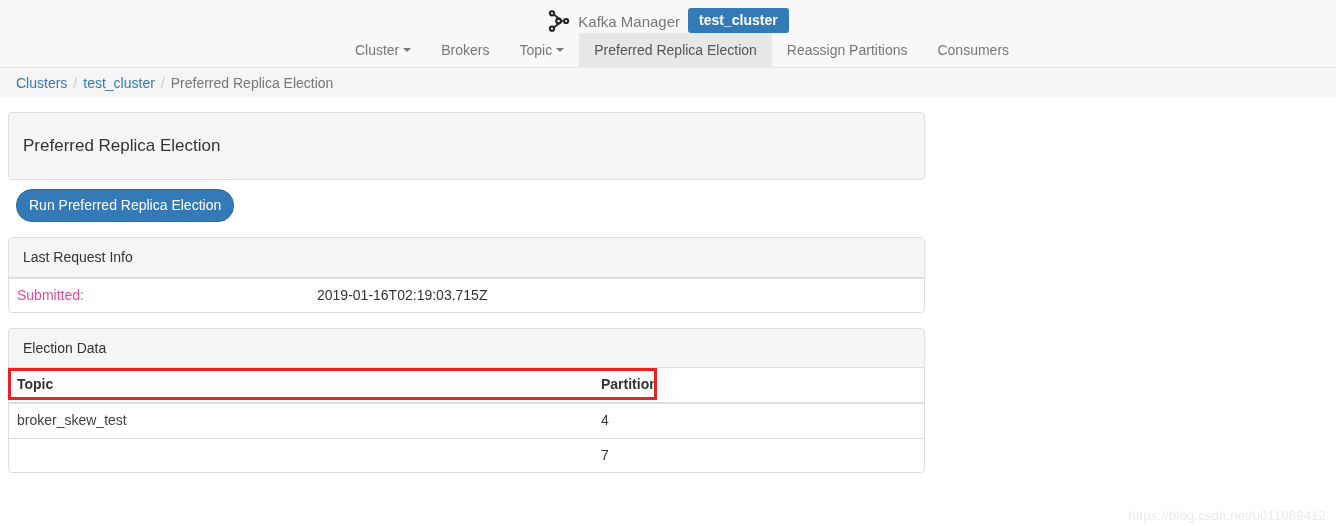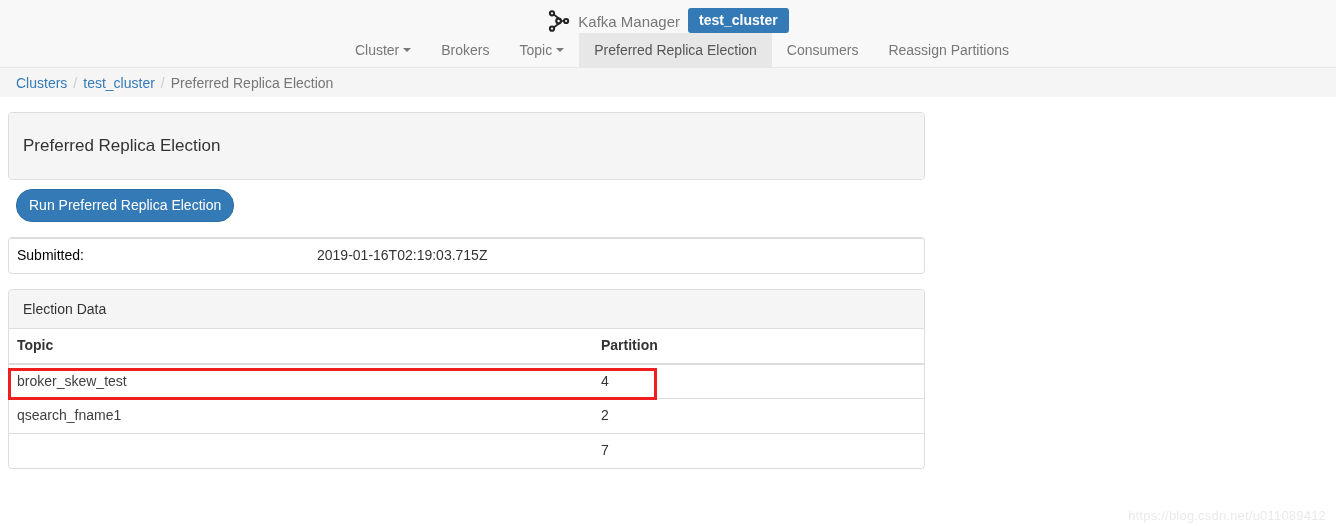--- a/index.html
+++ b/index.html
@@ -175,21 +175,21 @@
     text-align: left;
     vertical-align: middle;
     line-height: 1.4;
   }
   table.kt th {
     font-weight: bold;
     color: #333333;
     border-top: none;
     border-bottom: 2px solid #dddddd;
   }
-  table.kt td.label-cell { width: 300px; color: #000000; }
+  table.kt td.label-cell { width: 300px; color: #ec4899; }
   table.kt td.value-cell { color: #333333; }
   table.kt td a, table.kt th a {
     color: #404040;
     text-decoration: none;
     cursor: pointer;
   }
   .col-topic { width: 584px; }
   .col-partition { width: auto; margin-top: 32px; }
 
   .panel-body-flush { padding: 0; }
@@ -257,24 +257,24 @@
         <span>Brokers</span>
       </a>
     <a class="nav-item">
         <span>Topic</span>
         <i class="caret"></i>
       </a>
     <a class="nav-item active">
         <span>Preferred Replica Election</span>
       </a>
     <a class="nav-item">
+        <span>Reassign Partitions</span>
+      </a>
+    <a class="nav-item">
         <span>Consumers</span>
-      </a>
-    <a class="nav-item">
-        <span>Reassign Partitions</span>
       </a>
   </div>
 </div>
 
 <div class="breadcrumb">
   <a>Clusters</a>
   <span class="sep">/</span>
   <a>test_cluster</a>
   <span class="sep">/</span>
   <span class="current">Preferred Replica Election</span>
@@ -287,20 +287,23 @@
     <div class="panel-heading tall">
       <h3 class="panel-title-lg">Preferred Replica Election</h3>
     </div>
   </div>
 
   
   <button class="btn-primary">Run Preferred Replica Election</button>
 
   
   <div class="panel">
+    <div class="panel-heading flat">
+      <h4 class="panel-title-sm">Last Request Info</h4>
+    </div>
     <div class="panel-body-flush">
       <table class="kt">
         <tbody>
           <tr>
             <td class="label-cell">Submitted:</td>
             <td class="value-cell">2019-01-16T02:19:03.715Z</td>
           </tr>
         </tbody>
       </table>
     </div>
@@ -318,24 +321,20 @@
             <th class="col-topic">Topic</th>
             <th class="col-partition">Partition</th>
           </tr>
         </thead>
         <tbody>
           <tr>
             <td><a>broker_skew_test</a></td>
             <td>4</td>
           </tr>
           <tr>
-            <td><a>qsearch_fname1</a></td>
-            <td>2</td>
-          </tr>
-          <tr>
             <td></td>
             <td>7</td>
           </tr>
 
         </tbody>
       </table>
     </div>
   </div>
 </div>
 

